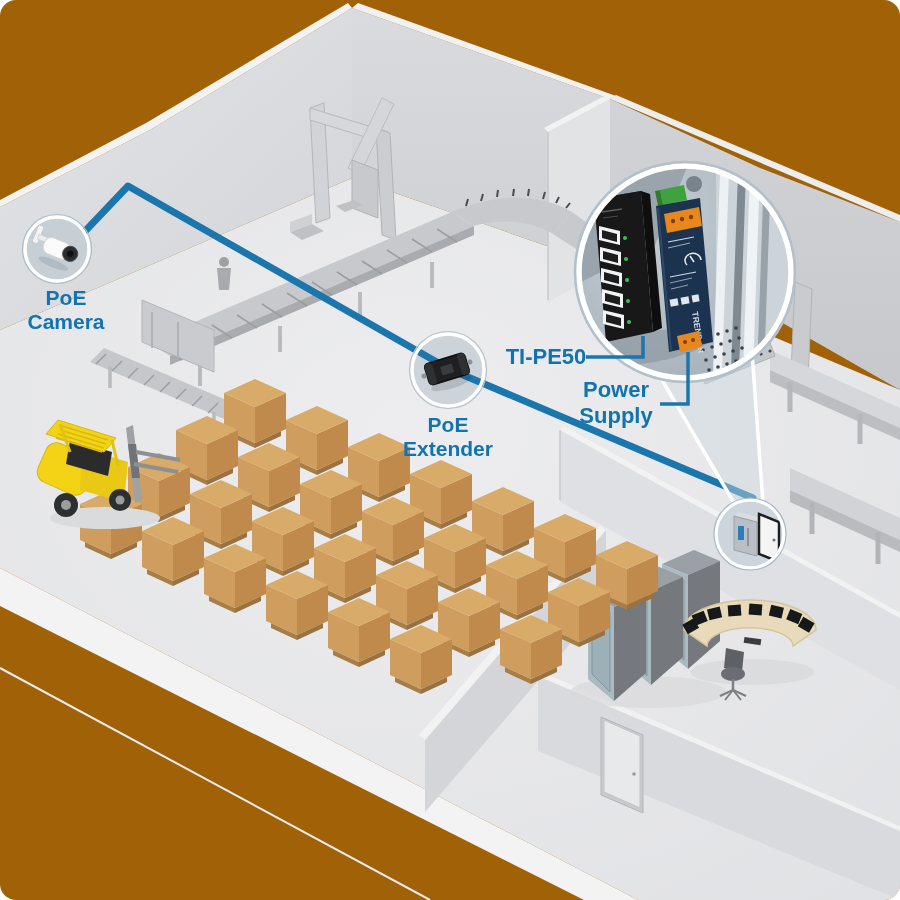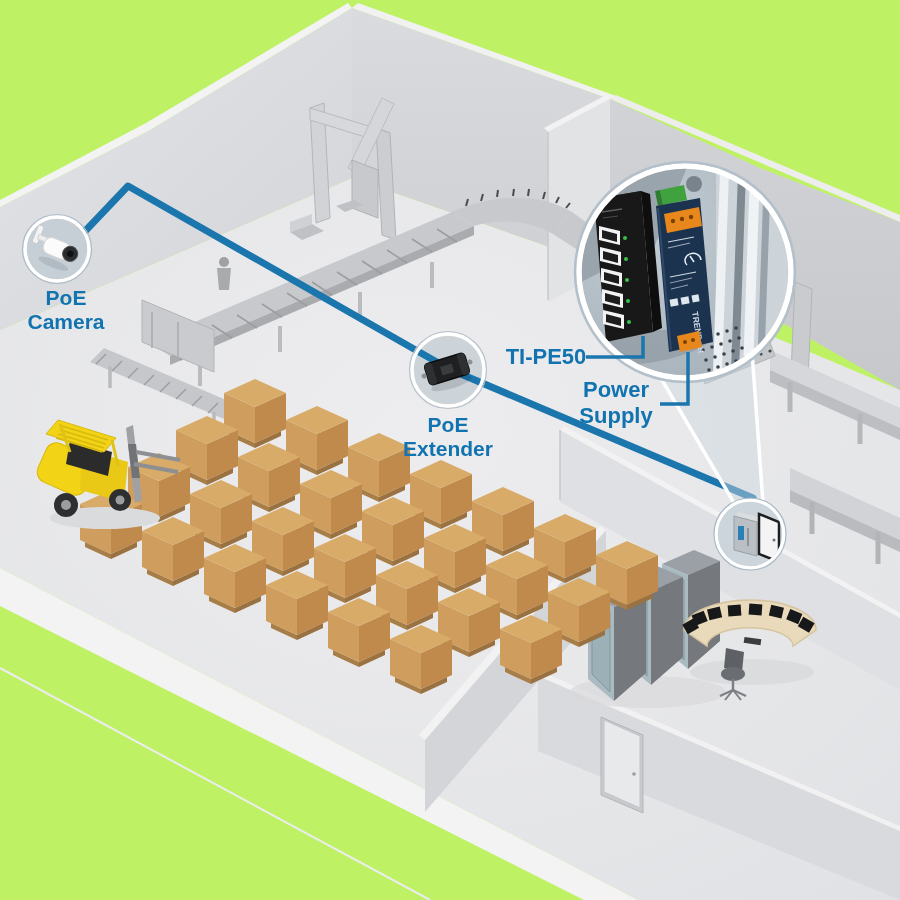--- a/index.html
+++ b/index.html
@@ -1,17 +1,17 @@
 <!DOCTYPE html>
 <html><head>
 <meta charset="utf-8">
 <style>
   html,body{margin:0;padding:0;background:#ffffff;}
-  .stage{width:900px;height:900px;position:relative;background:#bef264;overflow:hidden;
-         font-family:"Liberation Sans", sans-serif;}
+  .stage{width:900px;height:900px;position:relative;background:#a16207;overflow:hidden;
+         font-family:"Liberation Sans", sans-serif;border-radius:16px;}
   svg{display:block;}
   .lbl{fill:#1173b0;font-family:"Liberation Sans", sans-serif;font-weight:bold;}
   .lbl-21{font-size:21px;}
   .lbl-22{font-size:22px;}
   .psu-brand{font-family:"Liberation Sans", sans-serif;font-weight:bold;}
 </style>
 </head>
 <body>
 
 <div class="stage">

